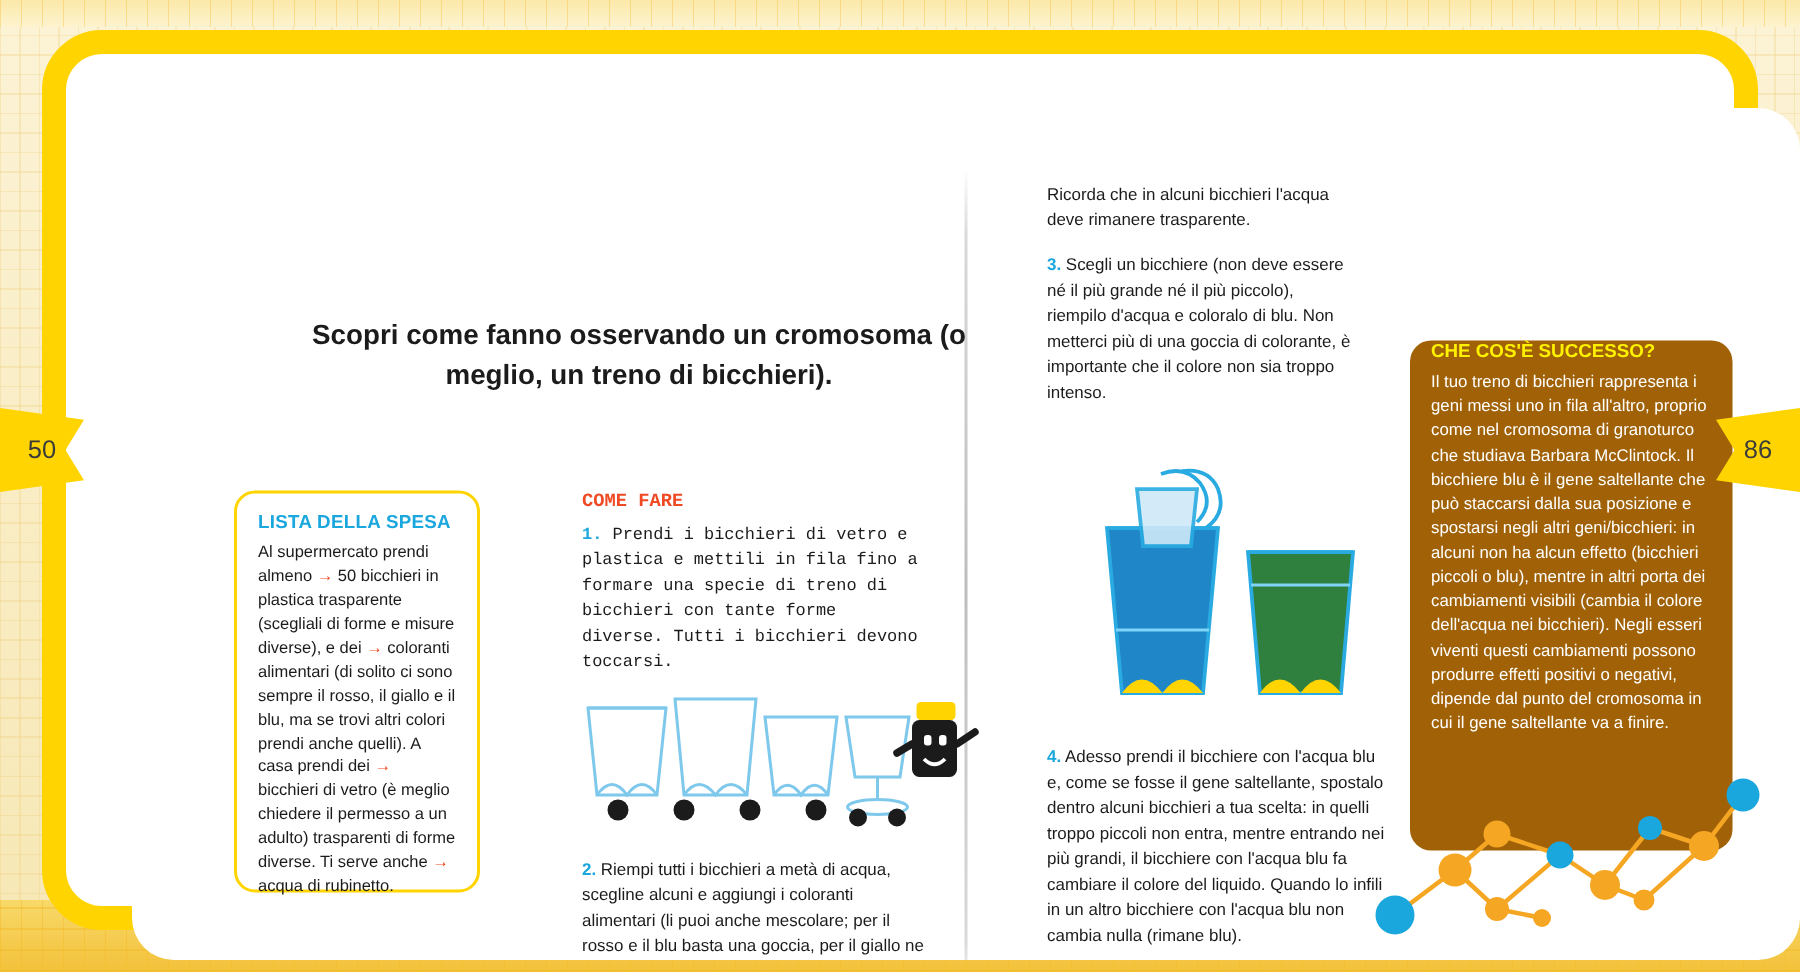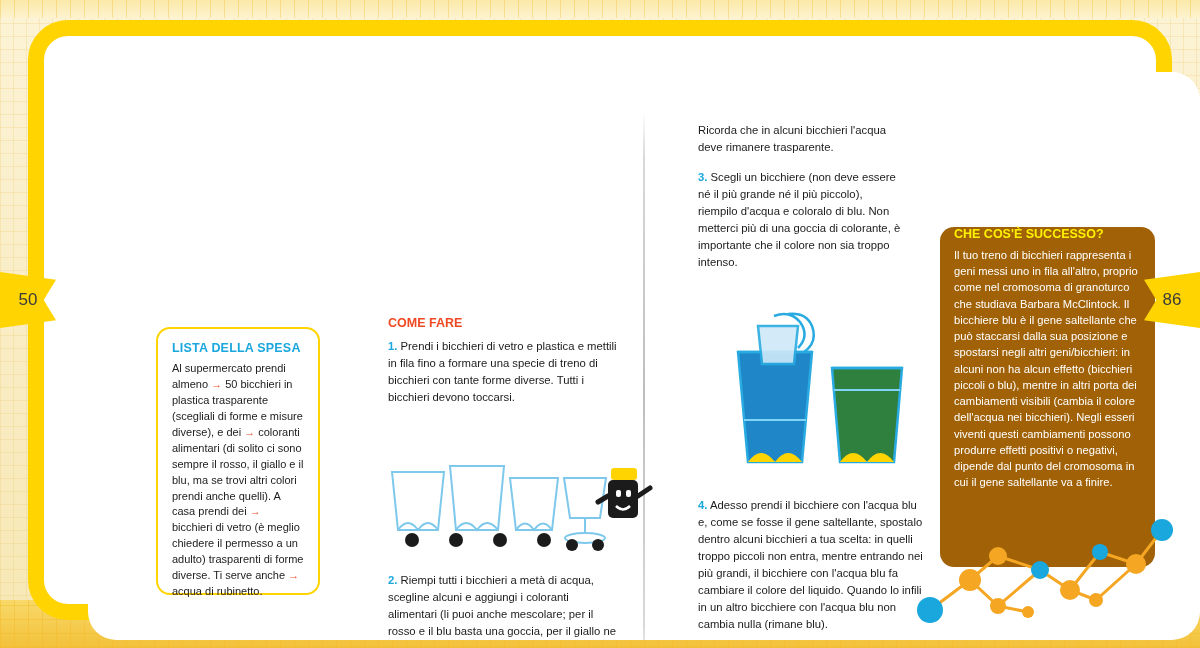--- a/index.html
+++ b/index.html
@@ -88,21 +88,21 @@
   .lista-box{
     position:absolute;left:68px;top:255px;width:164px;height:268px;
     border:2px solid #ffd400;border-radius:14px;
     padding:12px 14px;box-sizing:border-box;background:#fff;
   }
   .lista-title{color:#1aa7dd;font-weight:bold;font-size:12.5px;letter-spacing:.2px;margin-bottom:6px;}
   .lista-body{font-size:11px;line-height:1.45;color:#1b1b1b;}
   .arrow{color:#ef4a23;font-weight:bold;}
 
   
-  .comefare{position:absolute;left:300px;top:244px;width:230px;}
+  .comefare{position:absolute;left:300px;top:255px;width:230px;font-family:Liberation Mono, monospace;}
   .cf-title{color:#ef4a23;font-weight:bold;font-size:12.5px;margin-bottom:8px;}
   .step{font-size:11.3px;line-height:1.5;color:#1b1b1b;margin-bottom:0;}
   .step .num{color:#1aa7dd;font-weight:bold;}
   .step2{position:absolute;left:300px;top:500px;width:232px;font-size:11.3px;line-height:1.5;color:#1b1b1b;}
   .step2 .num{color:#1aa7dd;font-weight:bold;}
 
   
   .col-r1{position:absolute;left:610px;top:50px;width:205px;}
   .col-r2{position:absolute;left:855px;top:50px;width:210px;}
   .para{font-size:11.3px;line-height:1.5;color:#1b1b1b;margin:0 0 13px 0;}
@@ -136,20 +136,21 @@
 <div class="bottom-band"></div>
 
 <div class="frame">
   <div class="inner-white">
 
     <div class="frame-inner-dash" style="left:2px;top:2px;width:1108px;height:564px;"></div>
     <div class="spine"></div>
 
     <div class="content" style="left:0;top:0;">
 
+      <div class="subtitle">Scopri come fanno osservando un cromosoma (o meglio, un treno di bicchieri).</div>
 
       <div class="lista-box">
         <div class="lista-title">LISTA DELLA SPESA</div>
         <div class="lista-body">Al supermercato prendi almeno <span class="arrow">→</span> 50 bicchieri in plastica trasparente (scegliali di forme e misure diverse), e dei <span class="arrow">→</span> coloranti alimentari (di solito ci sono sempre il rosso, il giallo e il blu, ma se trovi altri colori prendi anche quelli). A casa prendi dei <span class="arrow">→</span> bicchieri di vetro (è meglio chiedere il permesso a un adulto) trasparenti di forme diverse. Ti serve anche <span class="arrow">→</span> acqua di rubinetto.</div>
       </div>
 
       <div class="comefare">
         <div class="cf-title">COME FARE</div>
         <div class="step"><span class="num">1.</span> Prendi i bicchieri di vetro e plastica e mettili in fila fino a formare una specie di treno di bicchieri con tante forme diverse. Tutti i bicchieri devono toccarsi.</div>
       </div>

